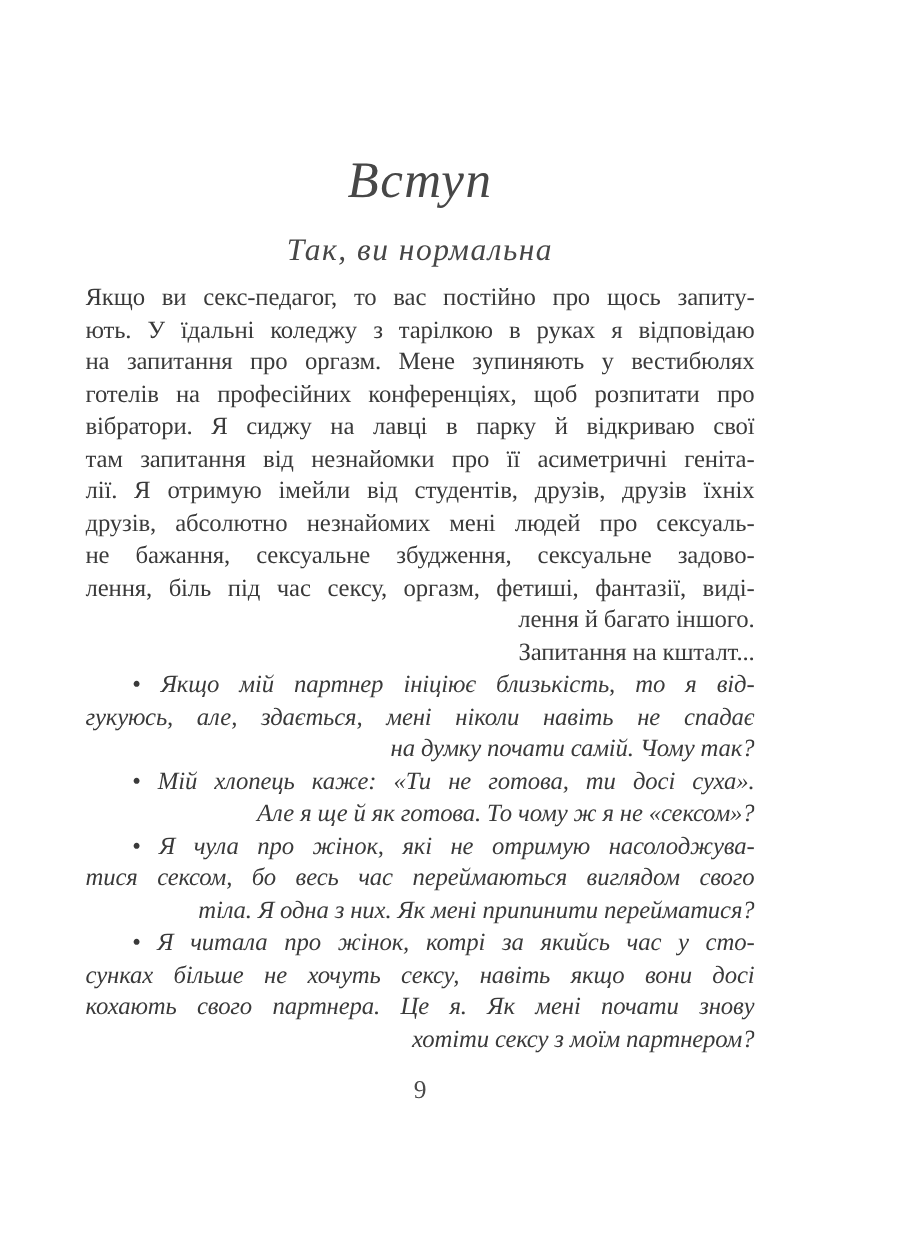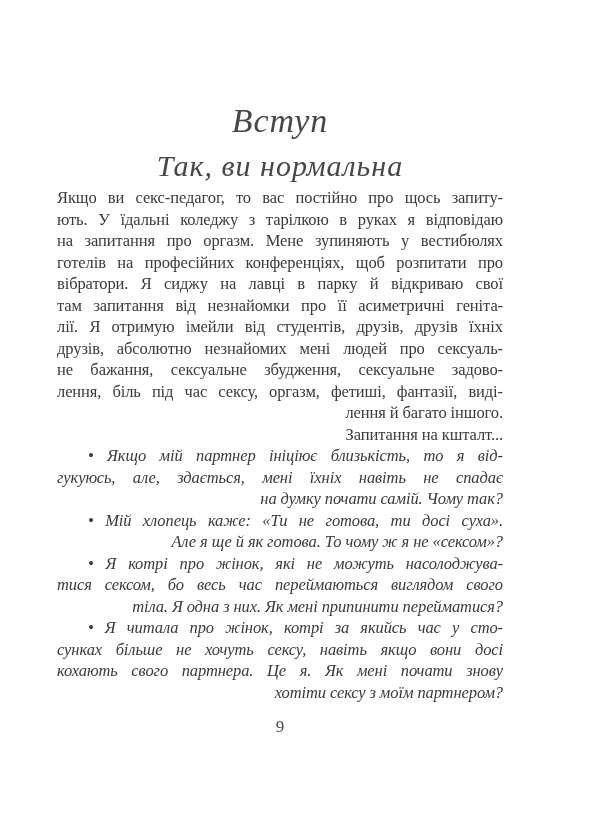--- a/index.html
+++ b/index.html
@@ -27,21 +27,21 @@
     font-size: 34px;
     line-height: 42px;
     text-align: center;
     font-style: italic;
     font-weight: 400;
     letter-spacing: 1px;
     color: #474747;
   }
   .subheading {
     margin-top: 6px;
-    font-size: 30px;
+    font-size: 21px;
     line-height: 36px;
     text-align: center;
     font-style: italic;
     font-weight: 400;
     letter-spacing: 1px;
     color: #474747;
   }
   .body-text {
     margin-top: 3px;
     font-size: 16.5px;
@@ -88,29 +88,29 @@
           <div class="line just">друзів, абсолютно незнайомих мені людей про сексуаль-</div>
           <div class="line just">не бажання, сексуальне збудження, сексуальне задово-</div>
           <div class="line just">лення, біль під час сексу, оргазм, фетиші, фантазії, виді-</div>
           <div class="line">лення й багато іншого.</div>
         </div>
         <div class="para">
           <div class="line indent">Запитання на кшталт...</div>
         </div>
         <div class="para italic">
           <div class="line indent just">• Якщо мій партнер ініціює близькість, то я від-</div>
-          <div class="line just">гукуюсь, але, здається, мені їхніх навіть не спадає</div>
+          <div class="line just">гукуюсь, але, здається, мені ніколи навіть не спадає</div>
           <div class="line">на думку почати самій. Чому так?</div>
         </div>
         <div class="para italic">
           <div class="line indent just">• Мій хлопець каже: «Ти не готова, ти досі суха».</div>
           <div class="line">Але я ще й як готова. То чому ж я не «сексом»?</div>
         </div>
         <div class="para italic">
-          <div class="line indent just">• Я котрі про жінок, які не можуть насолоджува-</div>
+          <div class="line indent just">• Я чула про жінок, які не отримую насолоджува-</div>
           <div class="line just">тися сексом, бо весь час переймаються виглядом свого</div>
           <div class="line">тіла. Я одна з них. Як мені припинити перейматися?</div>
         </div>
         <div class="para italic">
           <div class="line indent just">• Я читала про жінок, котрі за якийсь час у сто-</div>
           <div class="line just">сунках більше не хочуть сексу, навіть якщо вони досі</div>
           <div class="line just">кохають свого партнера. Це я. Як мені почати знову</div>
           <div class="line">хотіти сексу з моїм партнером?</div>
         </div>
       </div>

